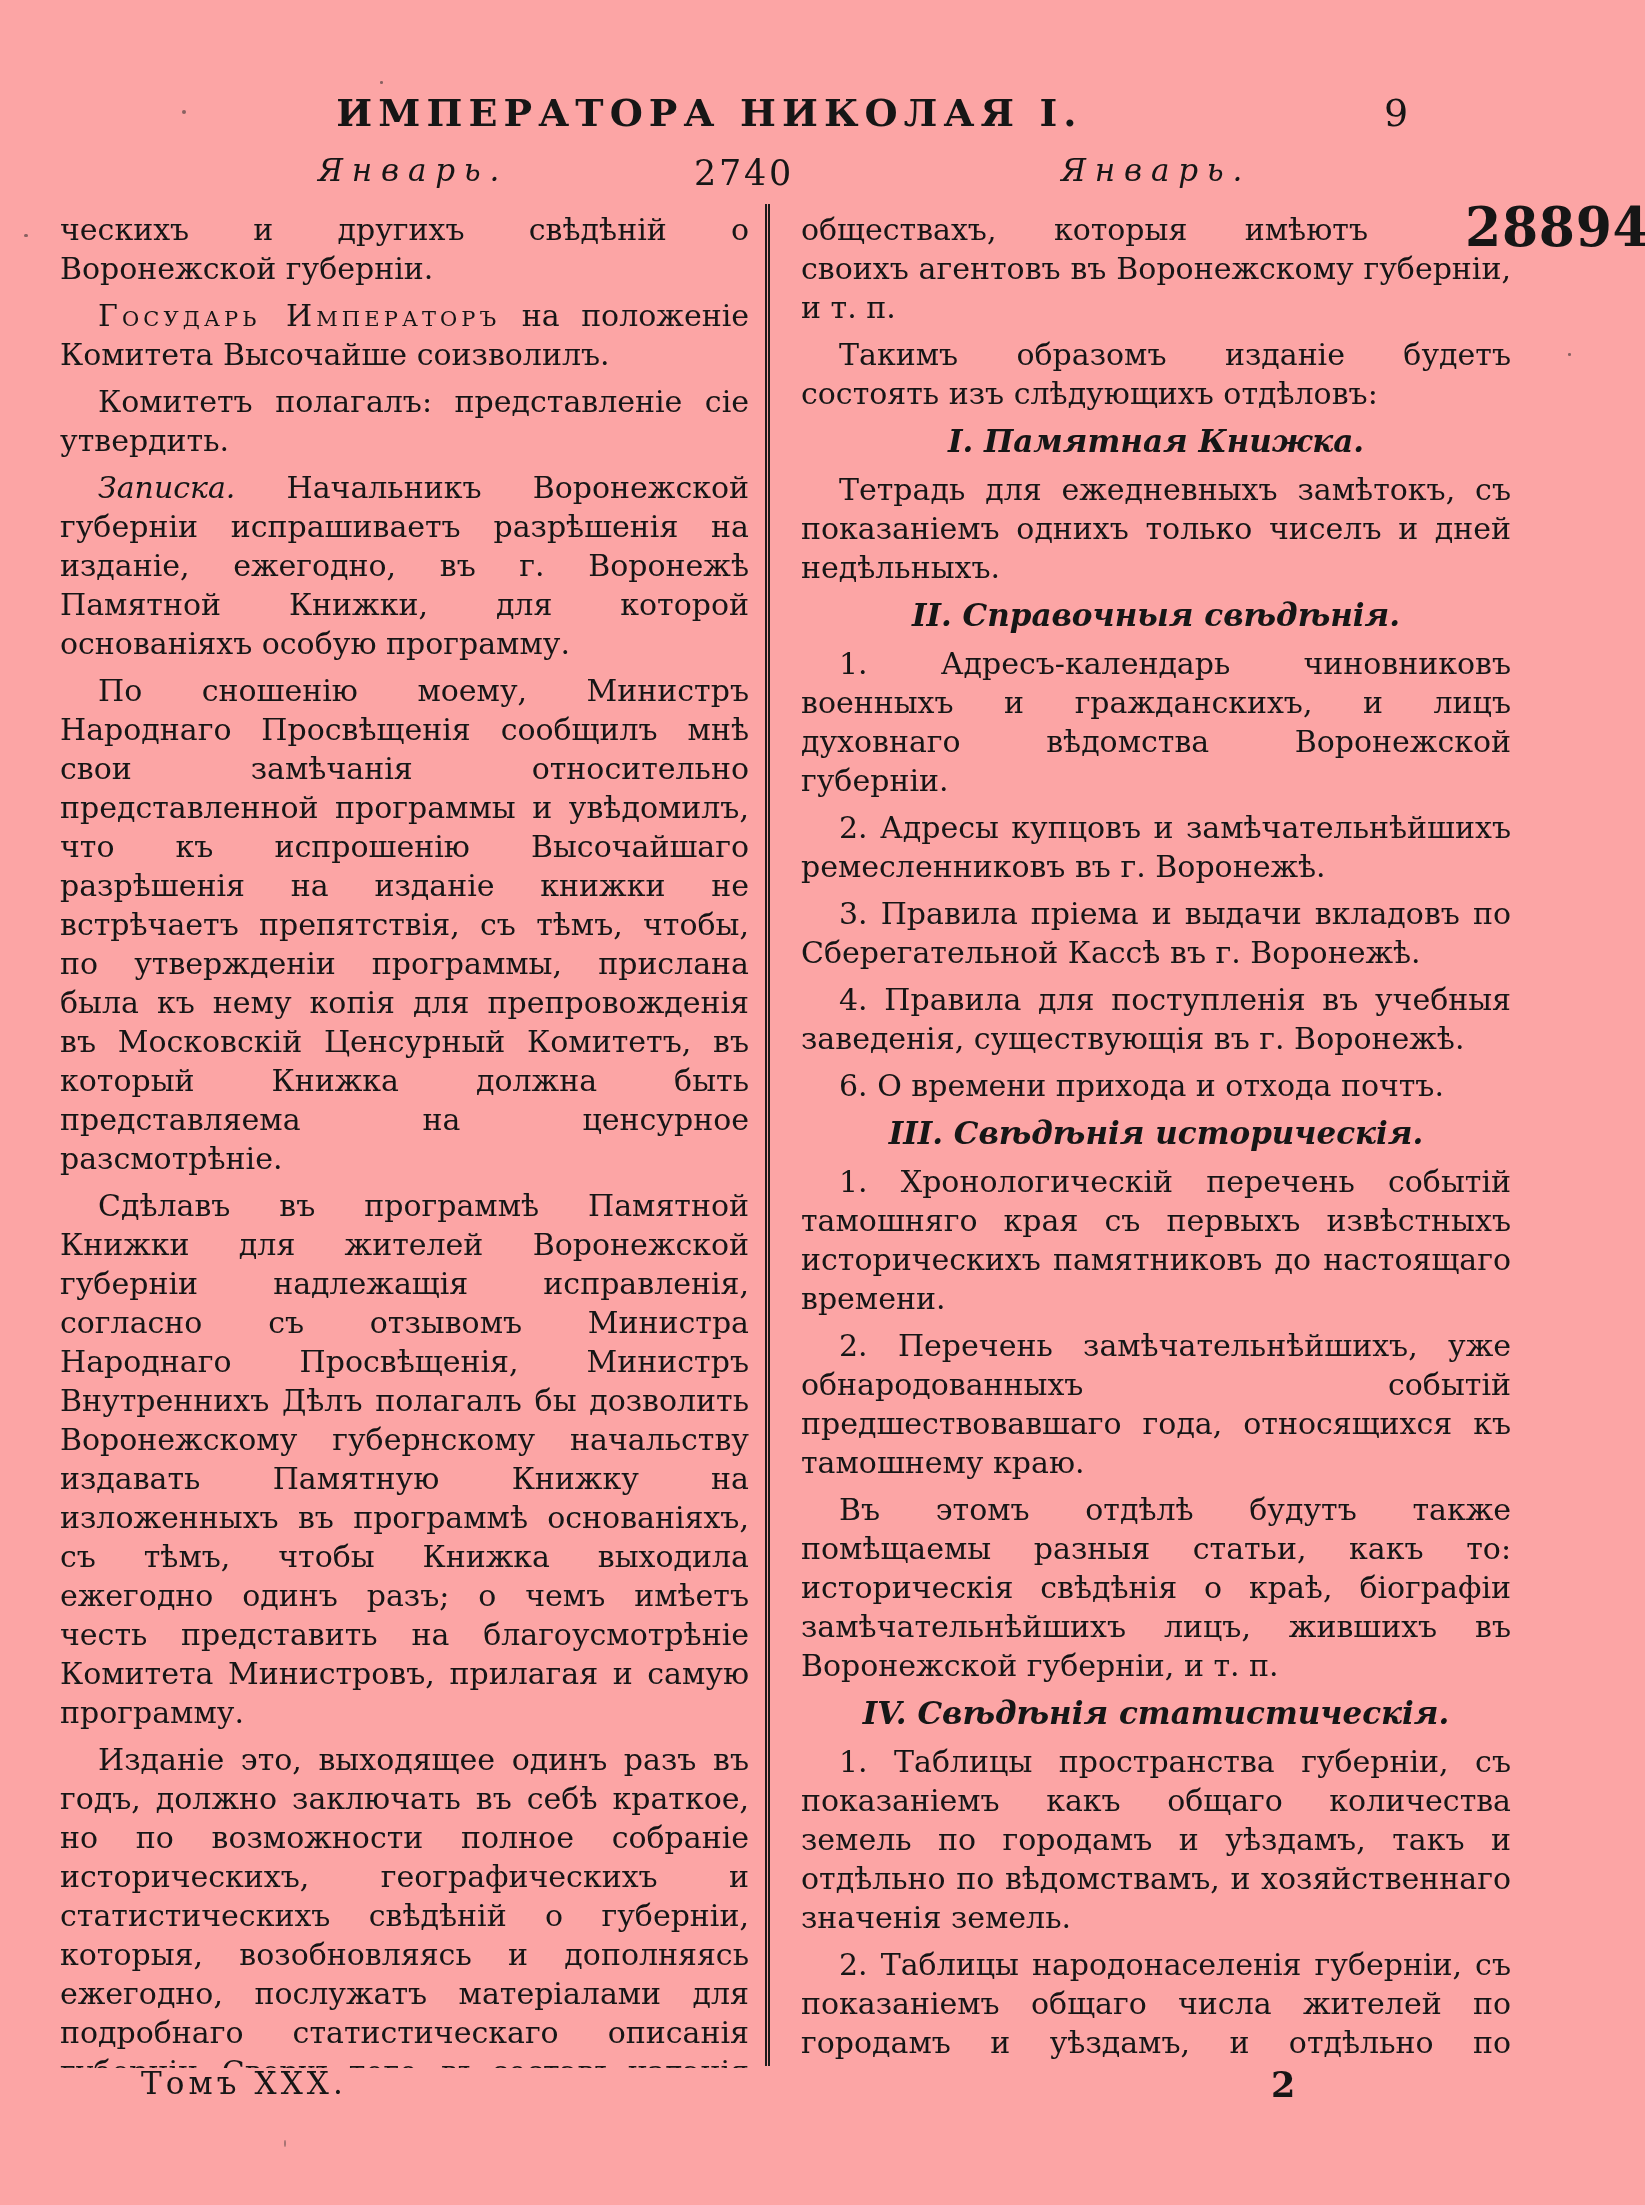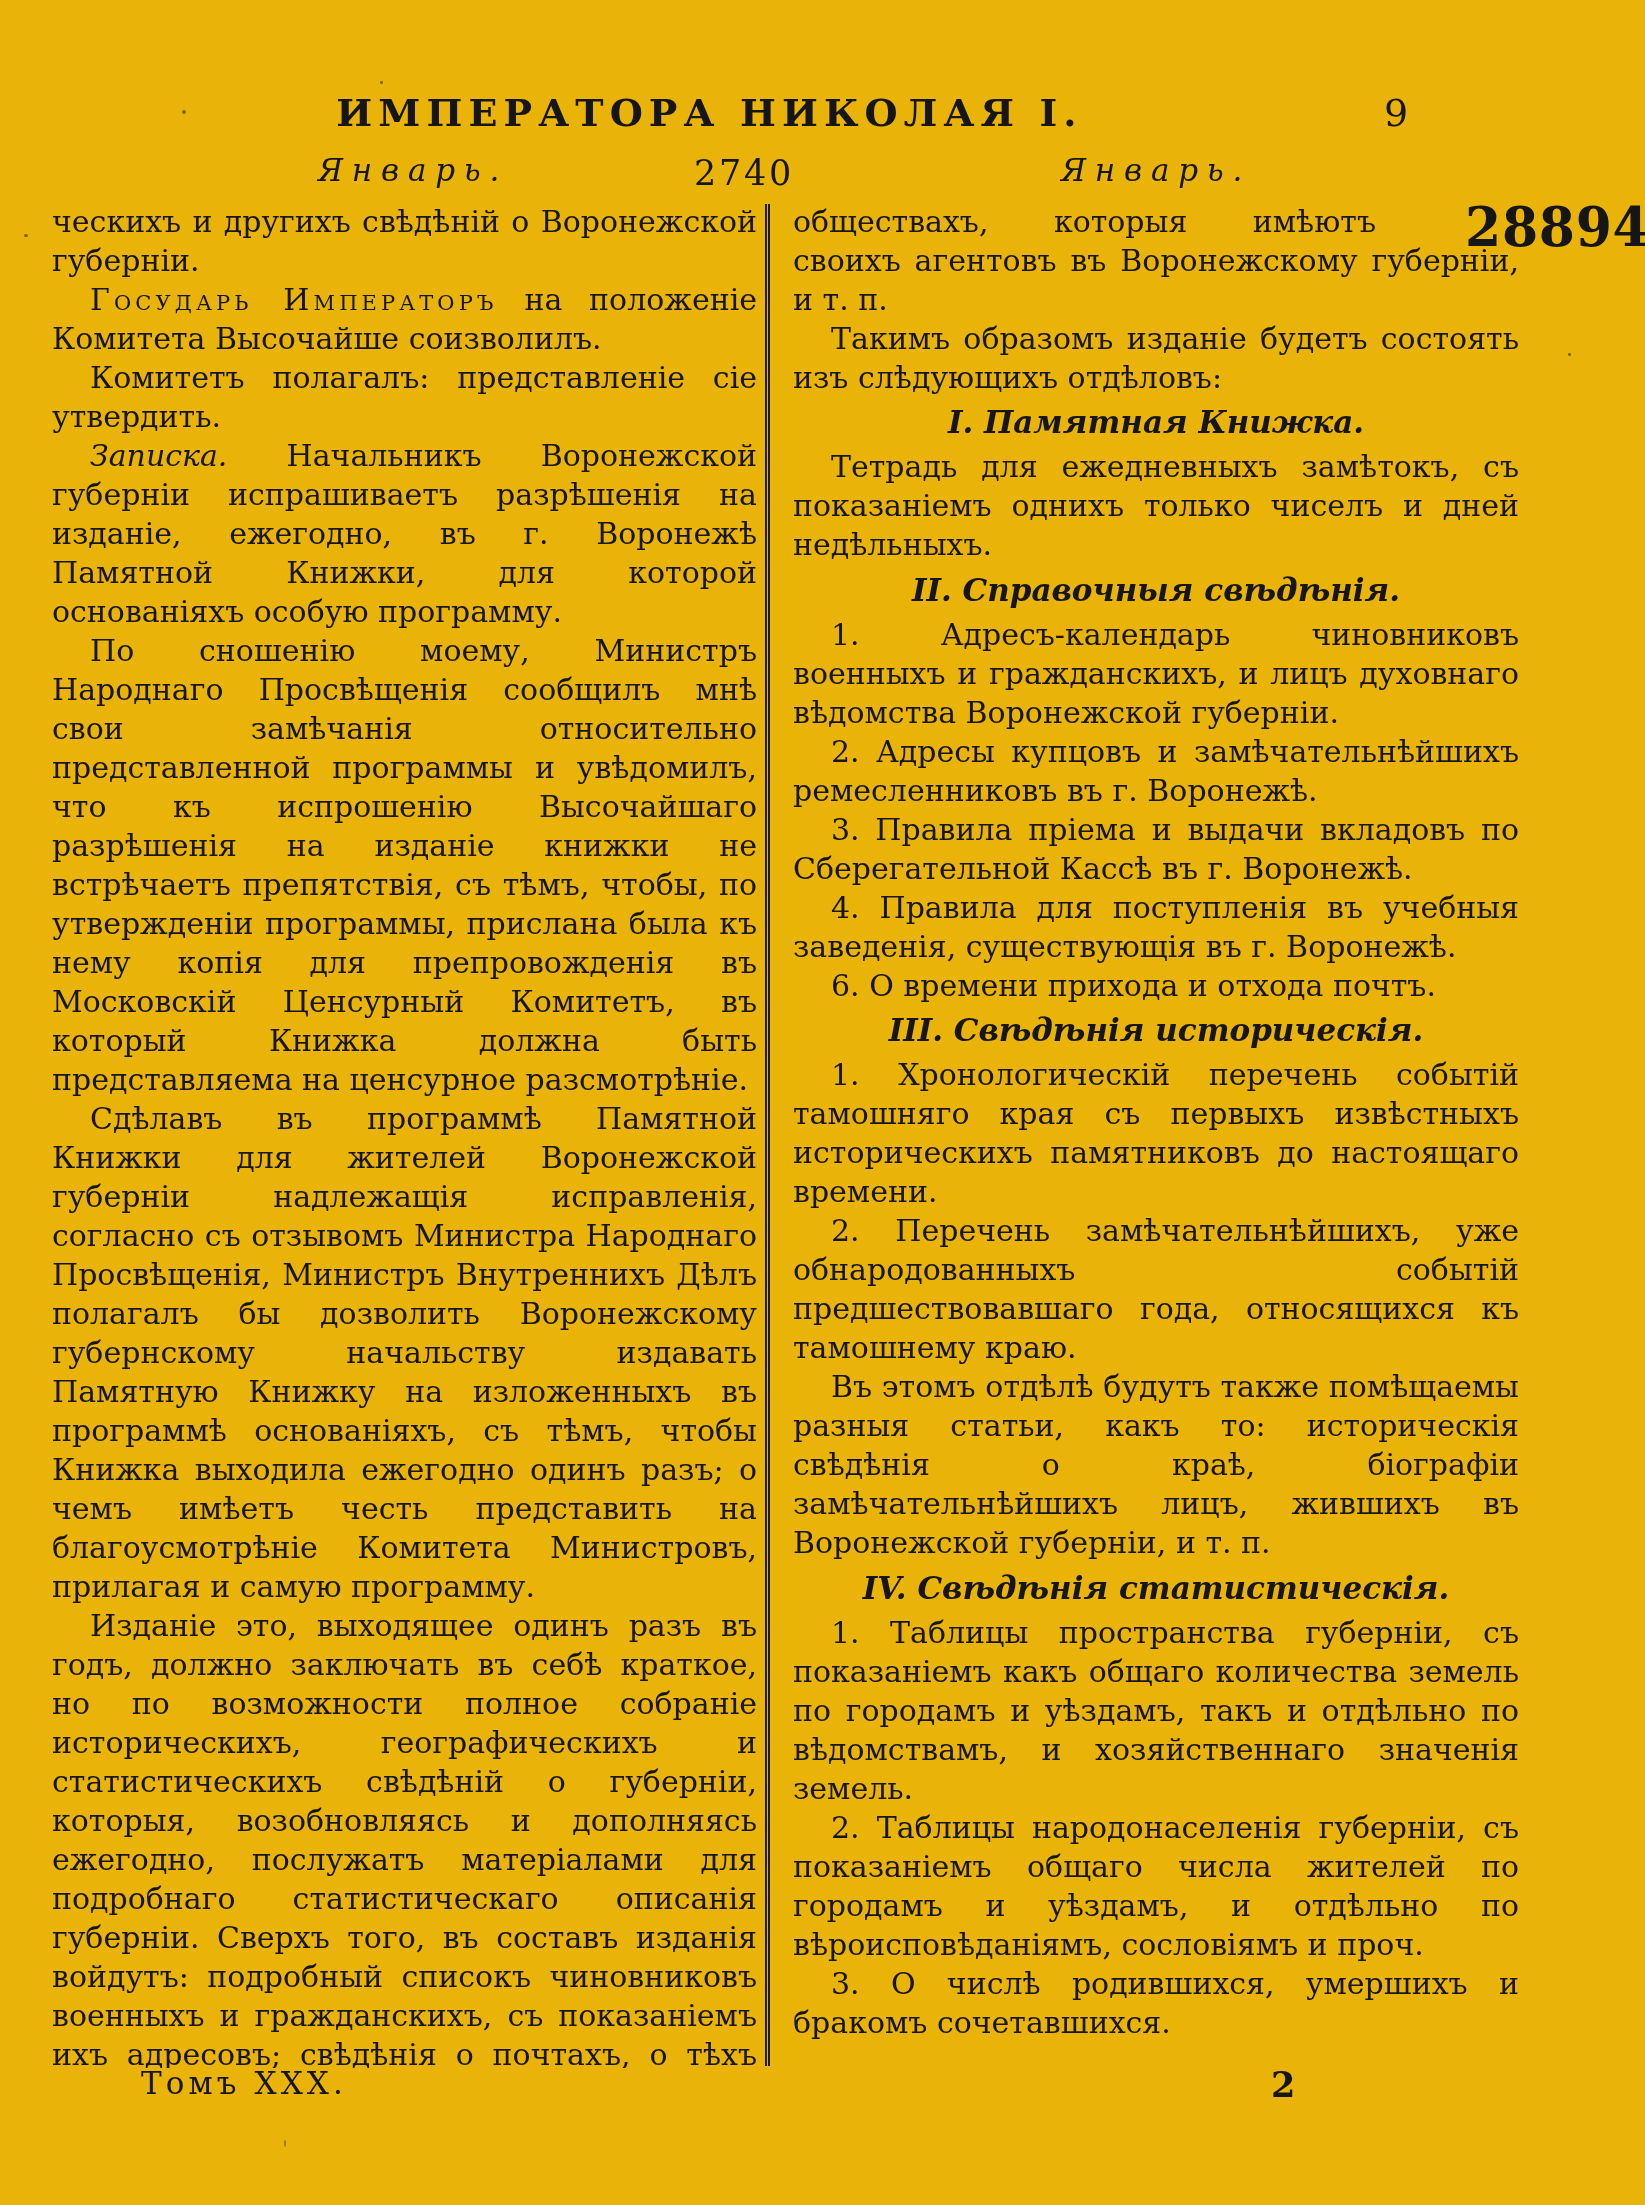--- a/index.html
+++ b/index.html
@@ -1,19 +1,19 @@
 <!DOCTYPE html>
 <html style="font-size:11px"><head>
 <meta charset="utf-8">
 <style>
   html, body { margin:0; padding:0; background:#ffffff; }
   .page {
     position:relative;
     width:1646px; height:2205px;
-    background:#eab308;
+    background:#fca5a5;
     color:#161616;
     font-family:"DejaVu Serif", serif;
     overflow:hidden;
   }
   
   .running-title {
     position:absolute; top:90px; left:0; width:1419px;
     text-align:center;
     font-size:38px; font-weight:bold; letter-spacing:6.1px;
     white-space:nowrap;
@@ -47,21 +47,21 @@
     box-sizing:border-box;
   }
   .col {
     position:absolute; top:202px;
     font-size:30px; line-height:39px;
     text-align:justify;
     height:1866px; overflow:hidden;
   }
   .col-left  { left:52px;  width:705px; }
   .col-right { left:793px; width:726px; }
-  .col p { margin:0; }
+  .col p { margin:8px; }
   .indent { text-indent:38px; }
   .smallcaps { font-variant:small-caps; letter-spacing:4.1px; }
   .italic-lead { font-style:italic; }
   .program-heading {
     text-align:center; font-style:italic;
     font-size:31px; line-height:41px;
     margin:2.7px 0 1.4px 0 !important;
   }
   .section-heading {
     text-align:center; font-style:italic; font-weight:bold;

